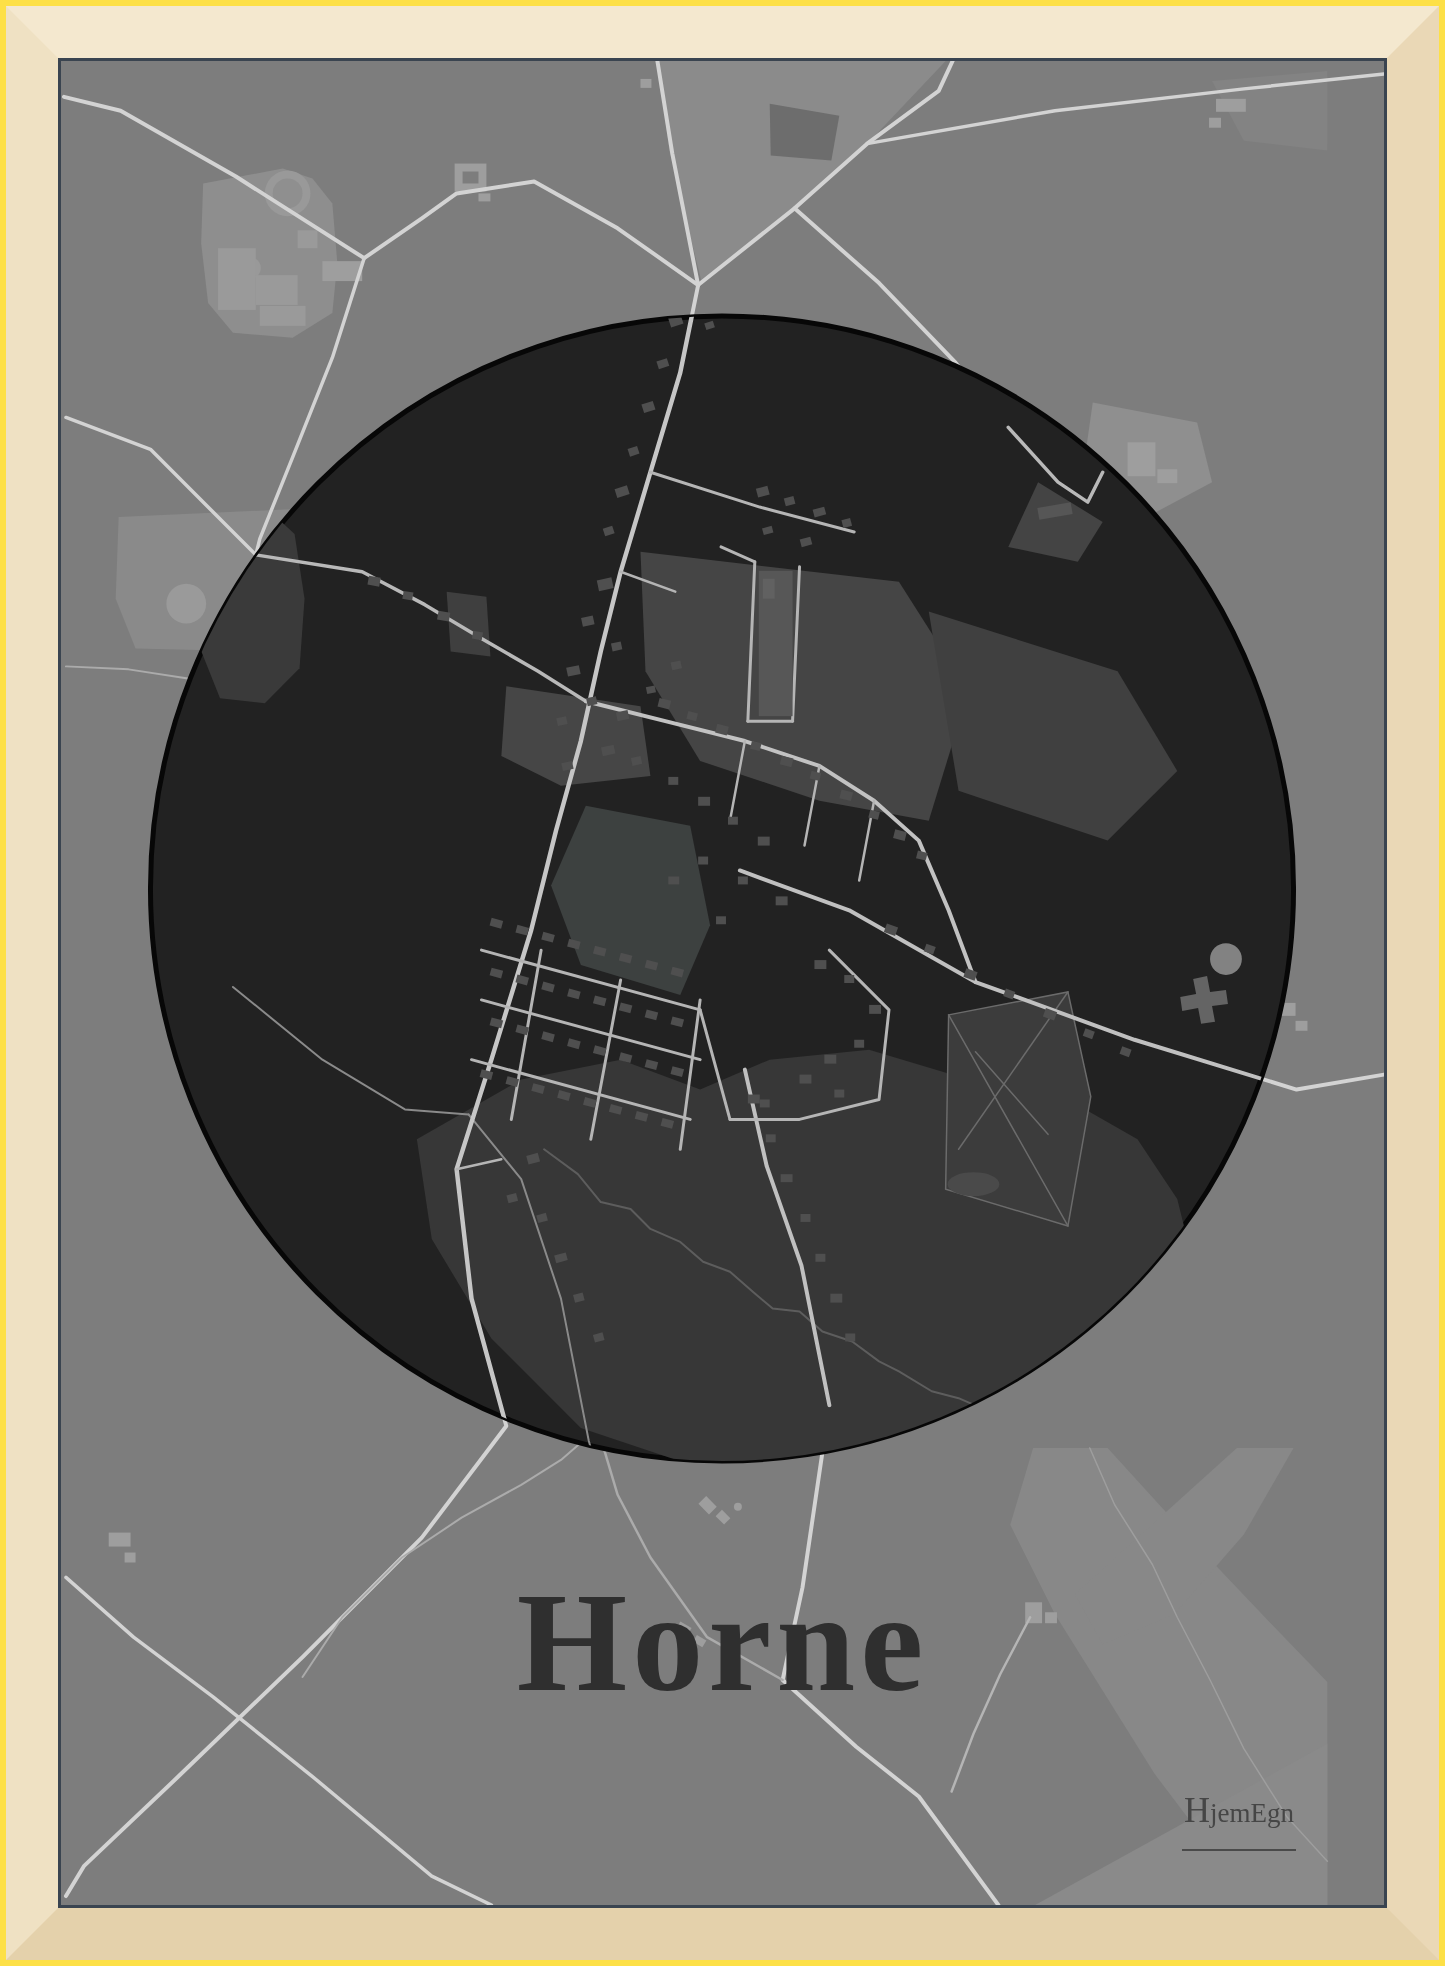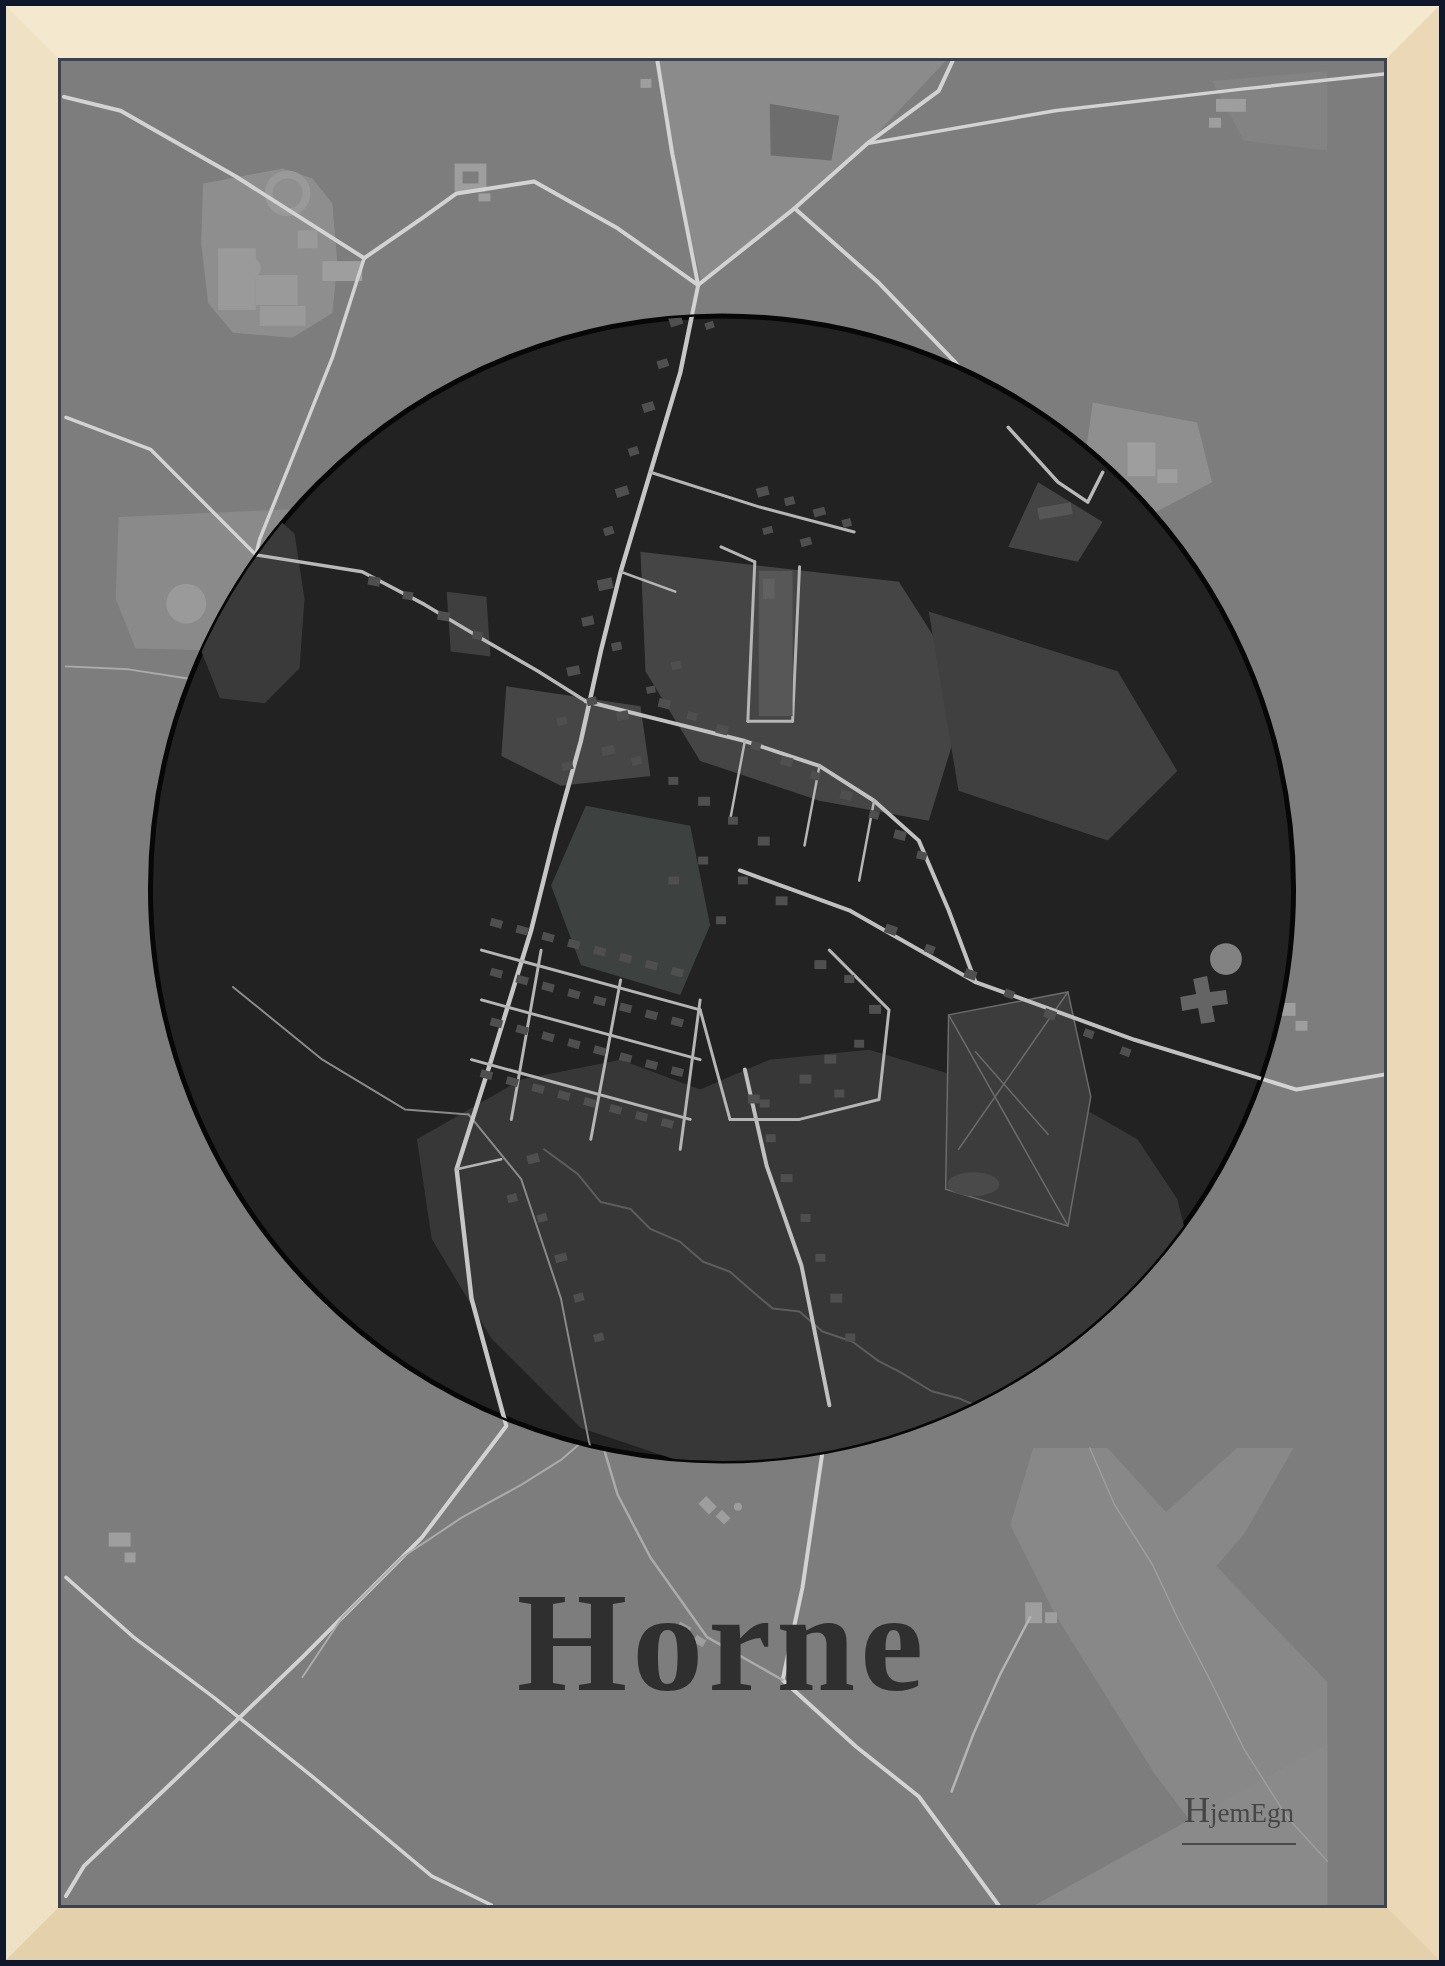--- a/index.html
+++ b/index.html
@@ -1,27 +1,27 @@
 <!DOCTYPE html>
 <html><head>
 <meta charset="utf-8">
 <style>
   html,body{margin:0;padding:0;width:1445px;height:1966px;overflow:hidden;background:#d8d0c0;
     font-family:"Liberation Serif", serif;}
-  .rim{position:absolute;inset:0;background:#0f172a;}
+  .rim{position:absolute;inset:0;background:#fde047;}
   .frame{position:absolute;inset:6px;border:52px solid;
     border-color:#f4e8cf #ead8b6 #e4d1ab #efe1c3;
     box-sizing:border-box;background:transparent;}
   .poster{position:absolute;inset:0;background:#7d7d7d;border:3px solid #3a4450;box-sizing:border-box;overflow:hidden;}
   .poster svg{position:absolute;inset:0;width:100%;height:100%;display:block;}
   .title{position:absolute;left:0;right:0;top:1510px;text-align:center;
     font-weight:700;font-size:142px;line-height:1;letter-spacing:5px;color:#2f2f2f;
     font-family:"Liberation Serif", serif;}
   .brand{position:absolute;right:88px;top:1728px;color:#464646;
-    border-bottom:2px solid #4a4a4a;padding:0 2px 12px 2px;white-space:nowrap;}
+    border-bottom:2px solid #4a4a4a;padding:0 2px 18px 2px;white-space:nowrap;}
   .brand .bh{font-size:36px;font-weight:400;}
   .brand .br{font-size:27px;font-weight:400;}
 </style>
 </head>
 <body>
 
 <div class="rim">
   <div class="frame">
     <div class="poster">
       <svg id="map" preserveAspectRatio="none" xmlns="http://www.w3.org/2000/svg" viewBox="0 0 1331 1852">

